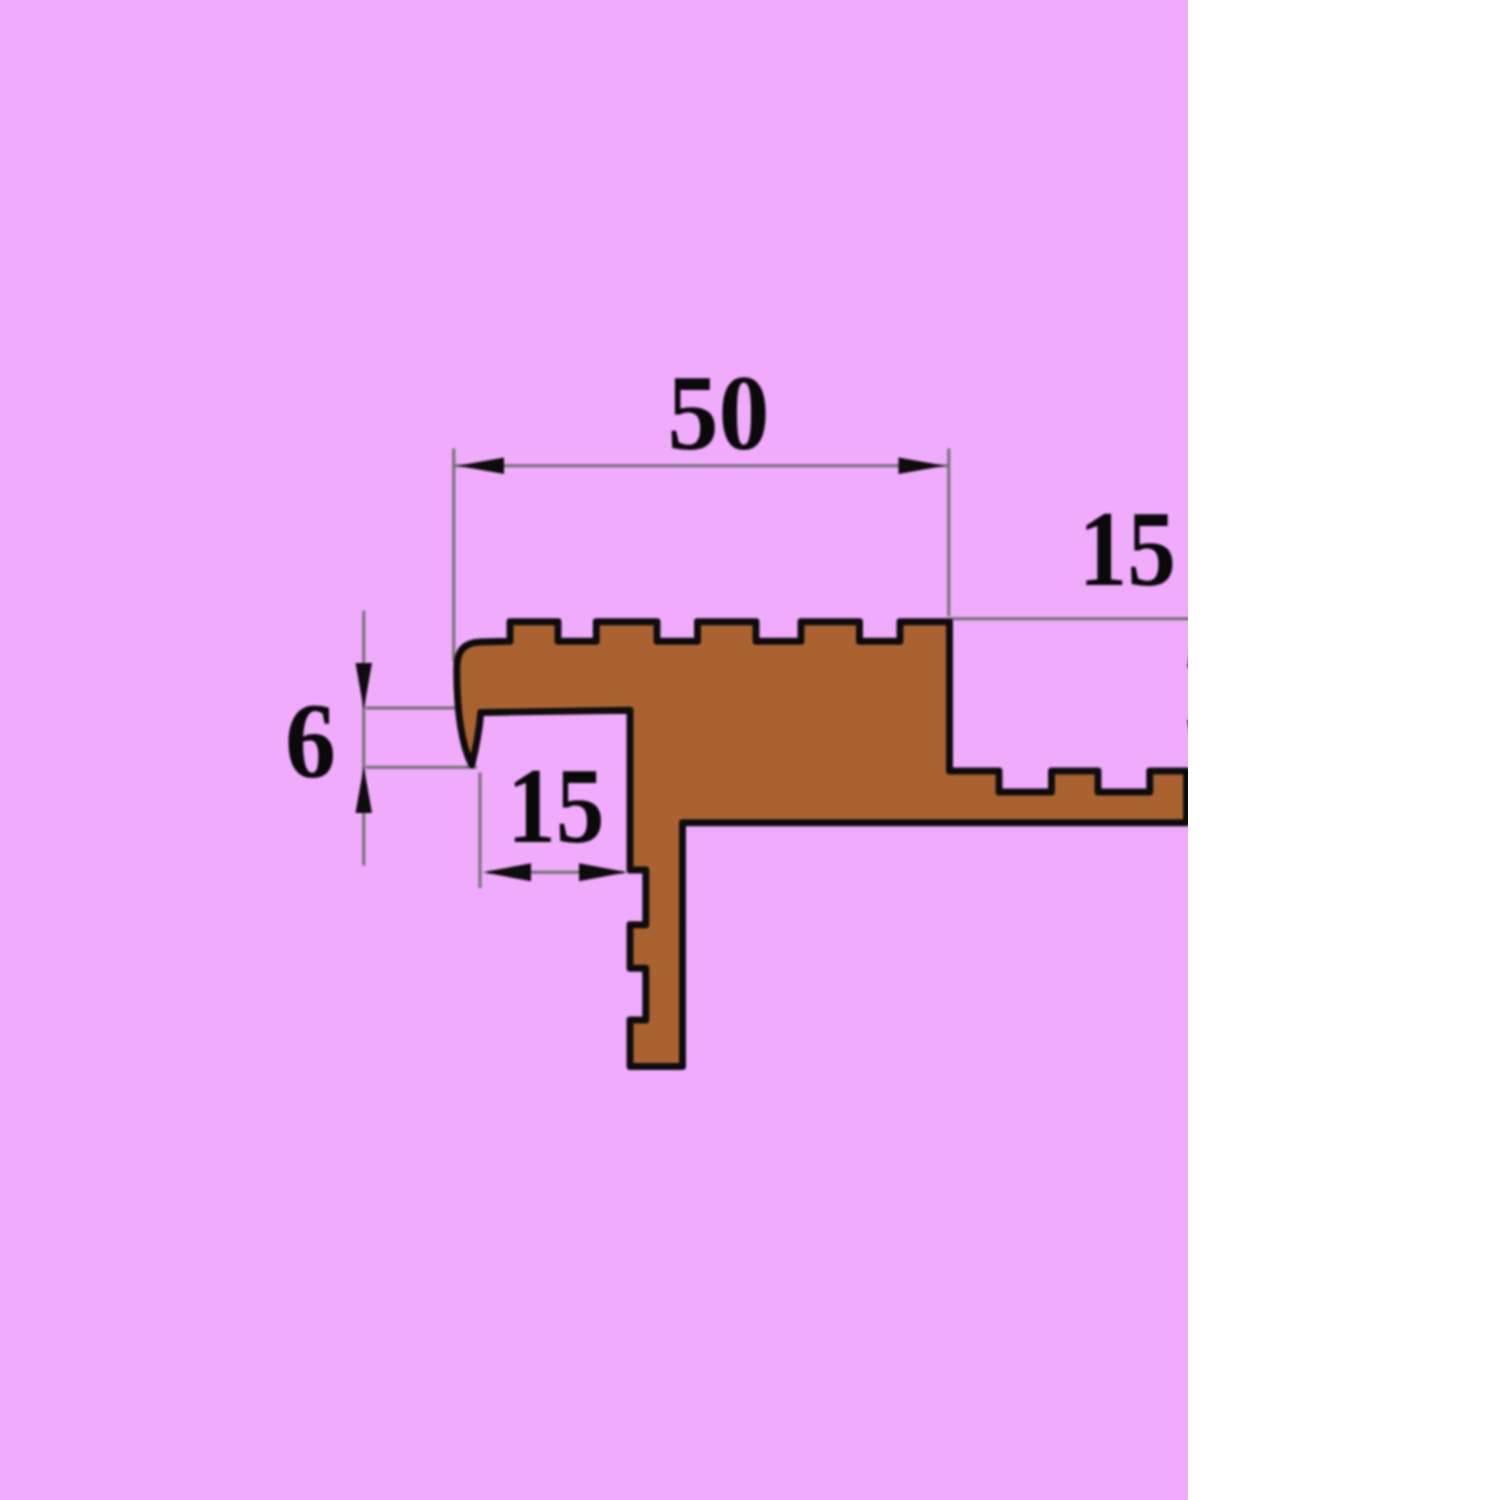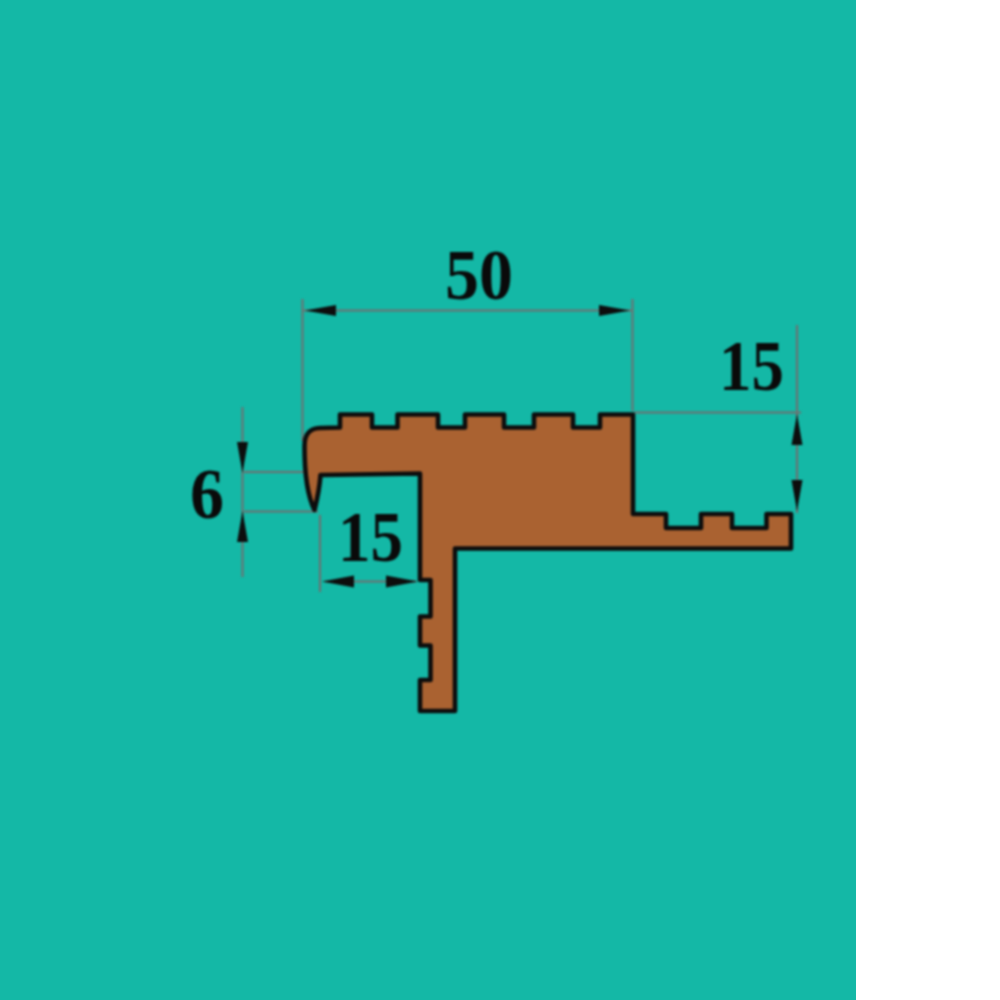--- a/index.html
+++ b/index.html
@@ -1,16 +1,16 @@
 <!DOCTYPE html>
 <html><head>
 <meta charset="utf-8">
 <style>
   html,body{margin:0;padding:0;background:#ffffff;}
-  .wrap{width:856px;height:1000px;position:relative;overflow:hidden;background:#14b8a6;}
+  .wrap{width:792px;height:1000px;position:relative;overflow:hidden;background:#f0abfc;}
   svg{position:absolute;left:0;top:0;filter:blur(0.85px);}
   text{font-family:"Liberation Serif", serif;font-weight:bold;fill:#0a0a0a;}
 </style>
 </head>
 <body>
 <div class="wrap">
 <svg width="1000" height="1000" viewBox="0 0 1000 1000">
 
   <g stroke="#707070" stroke-width="2" fill="none">
     <line x1="302.5" y1="299" x2="302.5" y2="441"></line>

